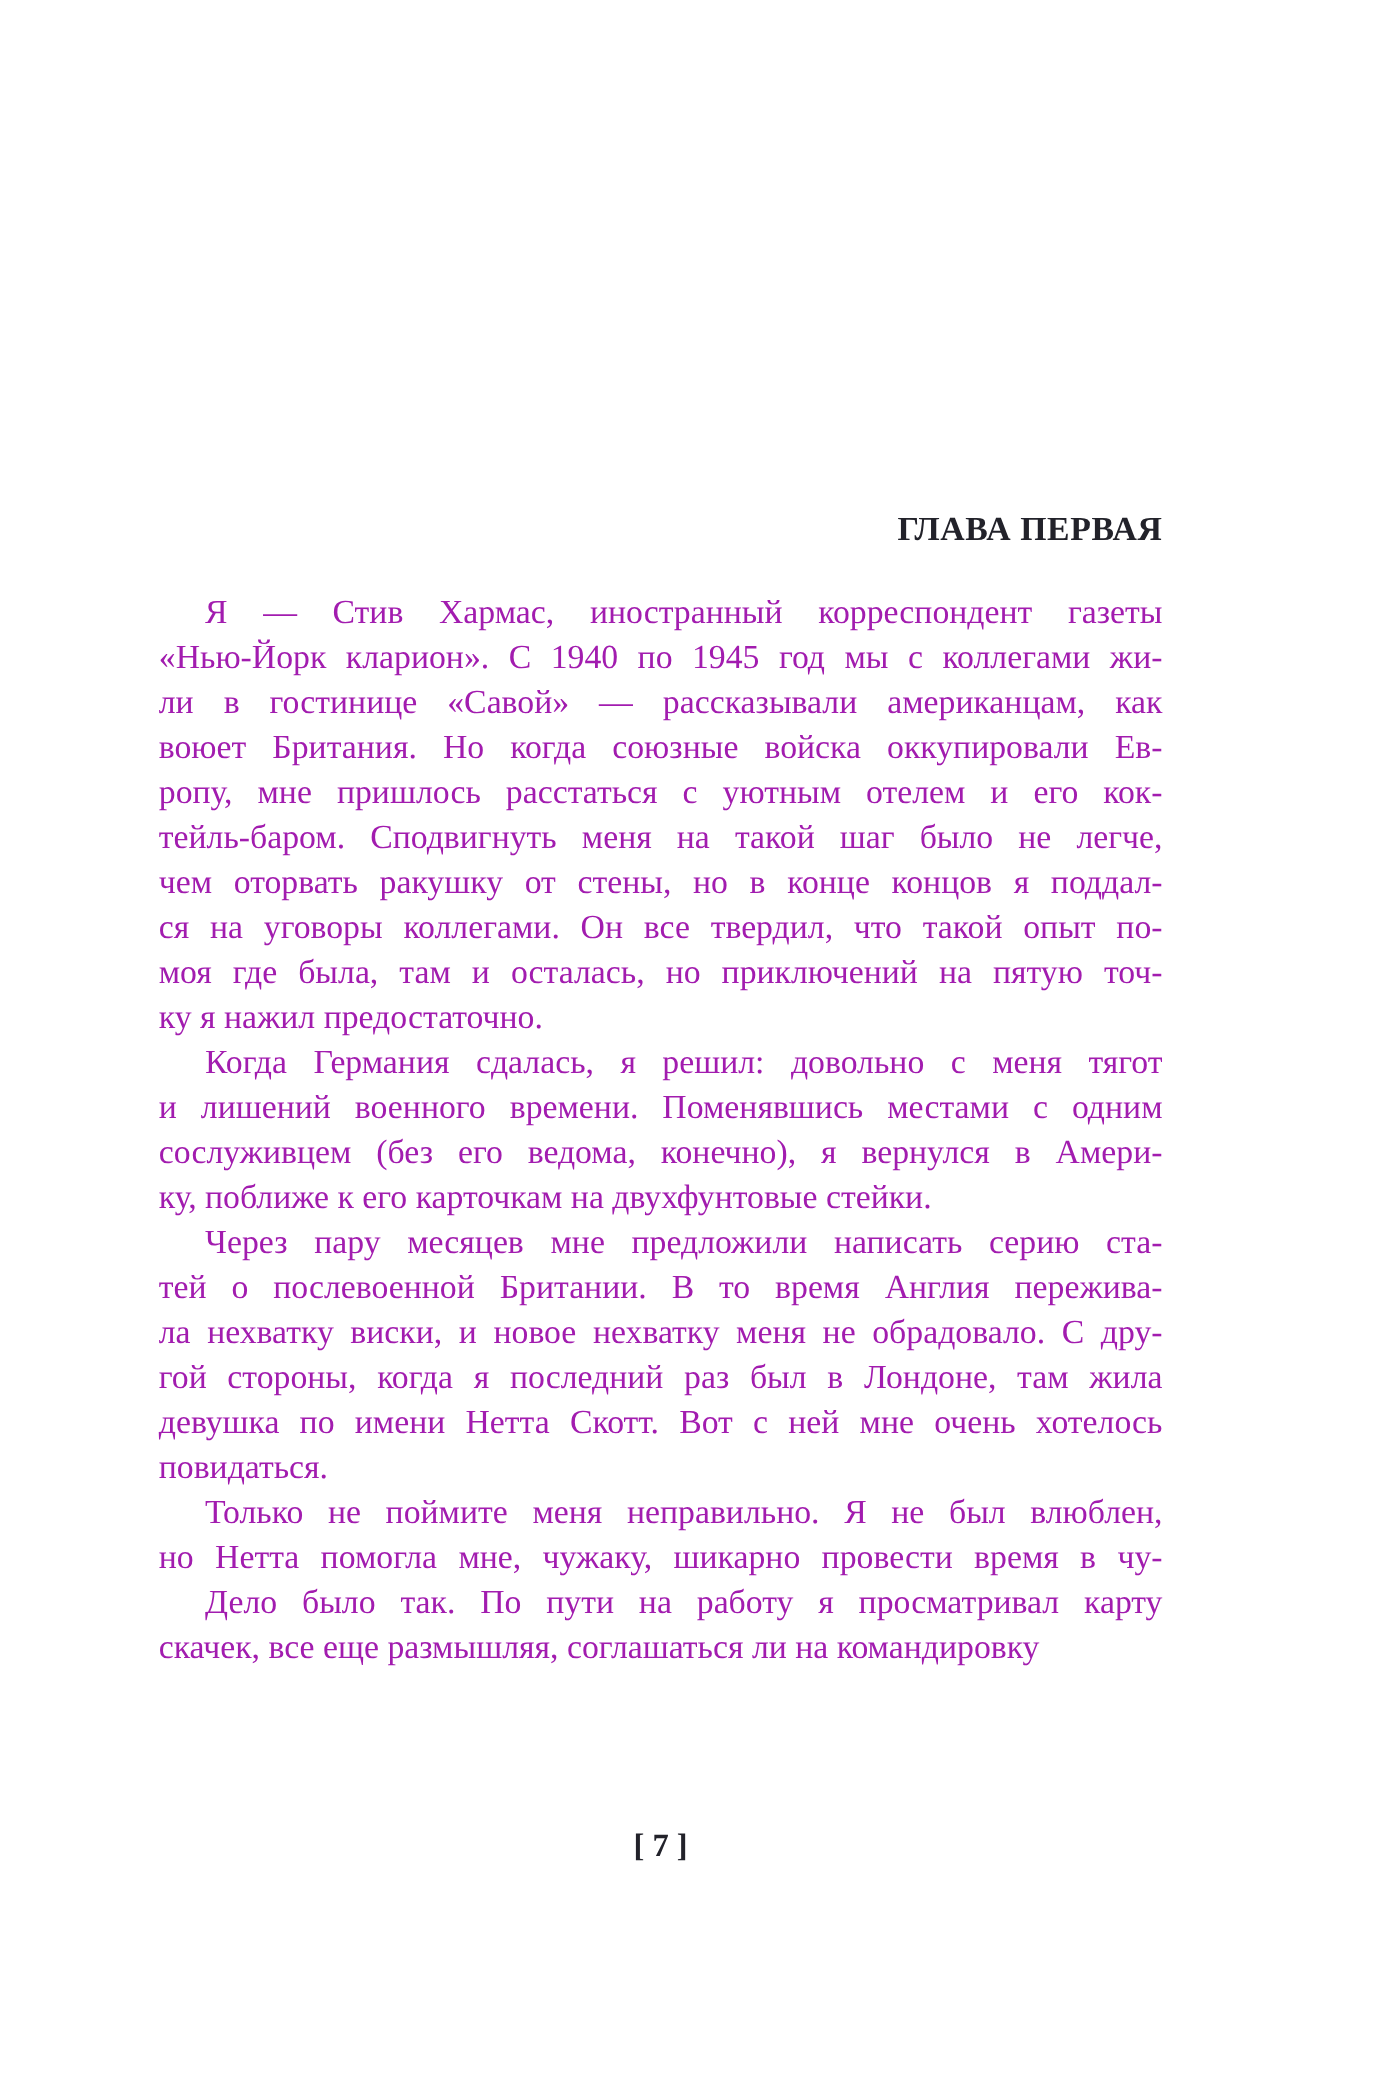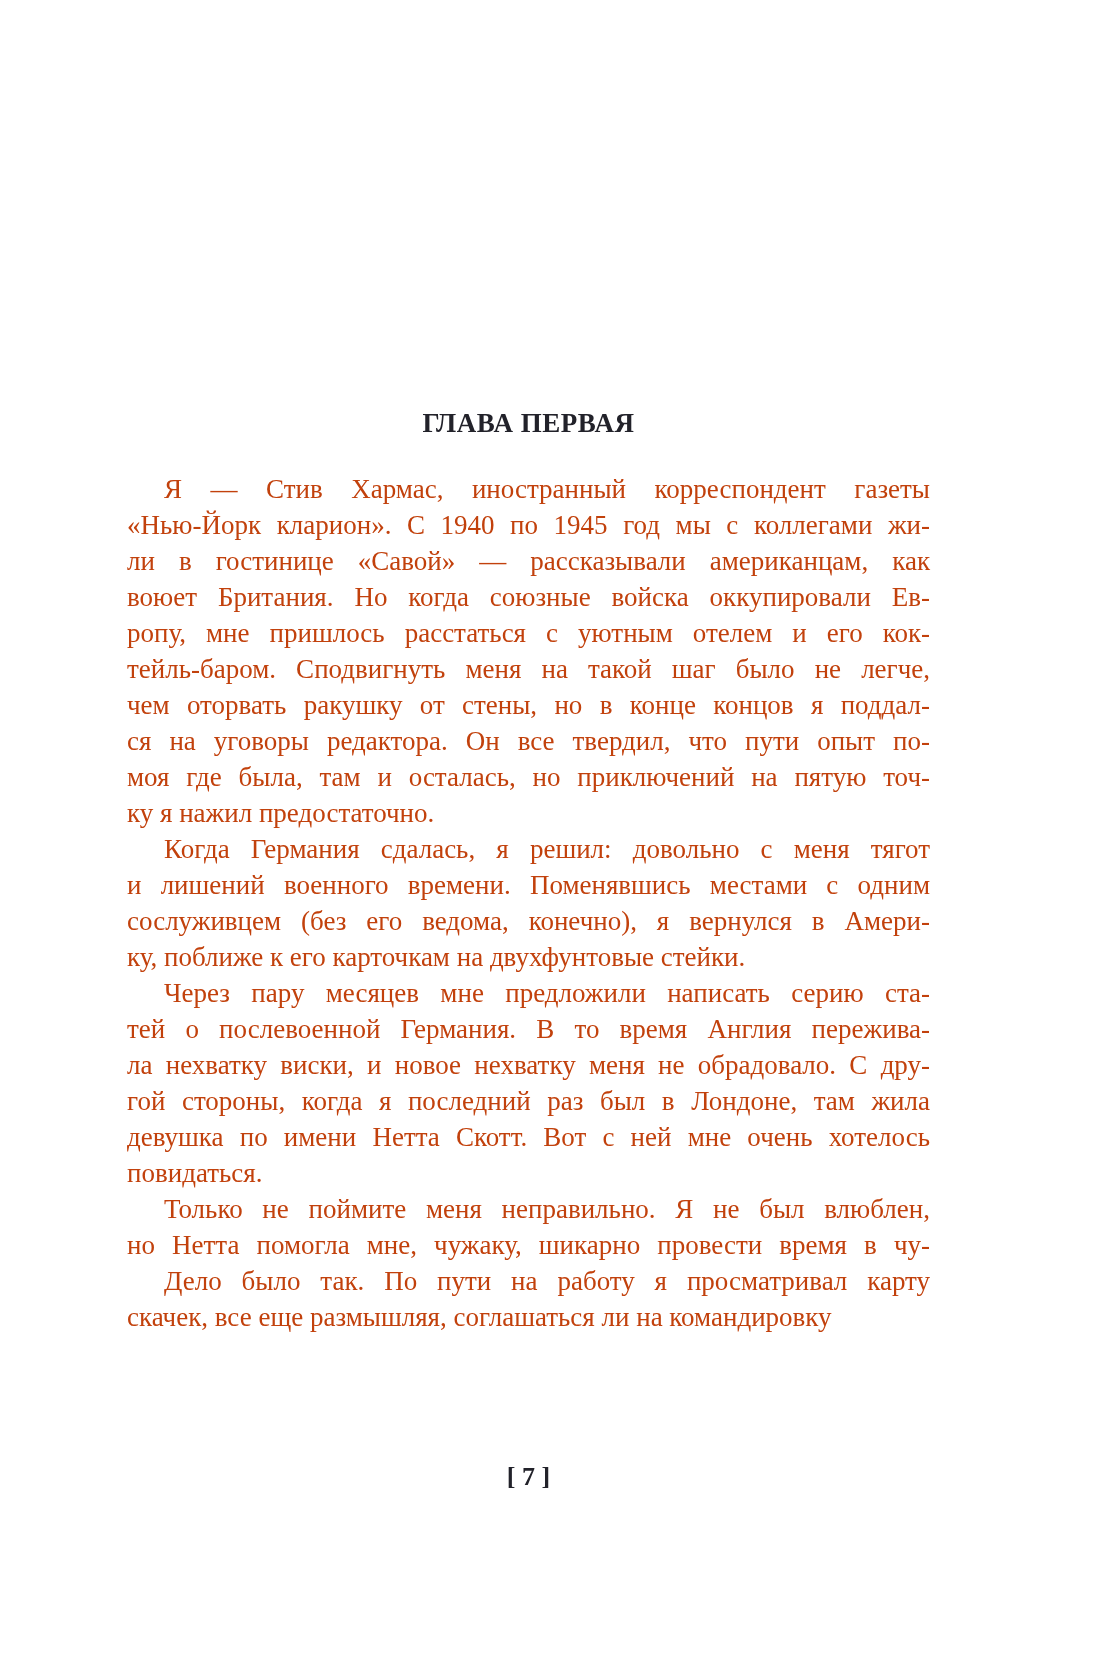--- a/index.html
+++ b/index.html
@@ -18,35 +18,35 @@
     height: 1669px;
     background: #ffffff;
     overflow: hidden;
   }
   .chapter-title {
     position: absolute;
     top: 408px;
     left: 127px;
     width: 803px;
     margin: 0;
-    text-align: center;
+    text-align: right;
     font-size: 27px;
     line-height: 30px;
     font-weight: bold;
     letter-spacing: 0.5px;
     color: #22222a;
   }
   .text-block {
     position: absolute;
     top: 471px;
     left: 127px;
     width: 803px;
     font-size: 27px;
     line-height: 36px;
-    color: #c2410c;
+    color: #a21caf;
   }
   .paragraph {
     margin: 0;
   }
   .line {
     height: 36px;
     text-align: justify;
     text-align-last: justify;
     -moz-text-align-last: justify;
   }
@@ -77,33 +77,33 @@
 
   <div class="text-block">
       <div class="paragraph">
         <div class="line indent">Я — Стив Хармас, иностранный корреспондент газеты</div>
         <div class="line">«Нью-Йорк кларион». С 1940 по 1945 год мы с коллегами жи-</div>
         <div class="line">ли в гостинице «Савой» — рассказывали американцам, как</div>
         <div class="line">воюет Британия. Но когда союзные войска оккупировали Ев-</div>
         <div class="line">ропу, мне пришлось расстаться с уютным отелем и его кок-</div>
         <div class="line">тейль-баром. Сподвигнуть меня на такой шаг было не легче,</div>
         <div class="line">чем оторвать ракушку от стены, но в конце концов я поддал-</div>
-        <div class="line">ся на уговоры редактора. Он все твердил, что пути опыт по-</div>
+        <div class="line">ся на уговоры коллегами. Он все твердил, что такой опыт по-</div>
         <div class="line">моя где была, там и осталась, но приключений на пятую точ-</div>
         <div class="line para-end">ку я нажил предостаточно.</div>
       </div>
       <div class="paragraph">
         <div class="line indent">Когда Германия сдалась, я решил: довольно с меня тягот</div>
         <div class="line">и лишений военного времени. Поменявшись местами с одним</div>
         <div class="line">сослуживцем (без его ведома, конечно), я вернулся в Амери-</div>
         <div class="line para-end">ку, поближе к его карточкам на двухфунтовые стейки.</div>
       </div>
       <div class="paragraph">
         <div class="line indent">Через пару месяцев мне предложили написать серию ста-</div>
-        <div class="line">тей о послевоенной Германия. В то время Англия пережива-</div>
+        <div class="line">тей о послевоенной Британии. В то время Англия пережива-</div>
         <div class="line">ла нехватку виски, и новое нехватку меня не обрадовало. С дру-</div>
         <div class="line">гой стороны, когда я последний раз был в Лондоне, там жила</div>
         <div class="line">девушка по имени Нетта Скотт. Вот с ней мне очень хотелось</div>
         <div class="line para-end">повидаться.</div>
       </div>
       <div class="paragraph">
         <div class="line indent">Только не поймите меня неправильно. Я не был влюблен,</div>
         <div class="line">но Нетта помогла мне, чужаку, шикарно провести время в чу-</div>
       </div>
       <div class="paragraph">

